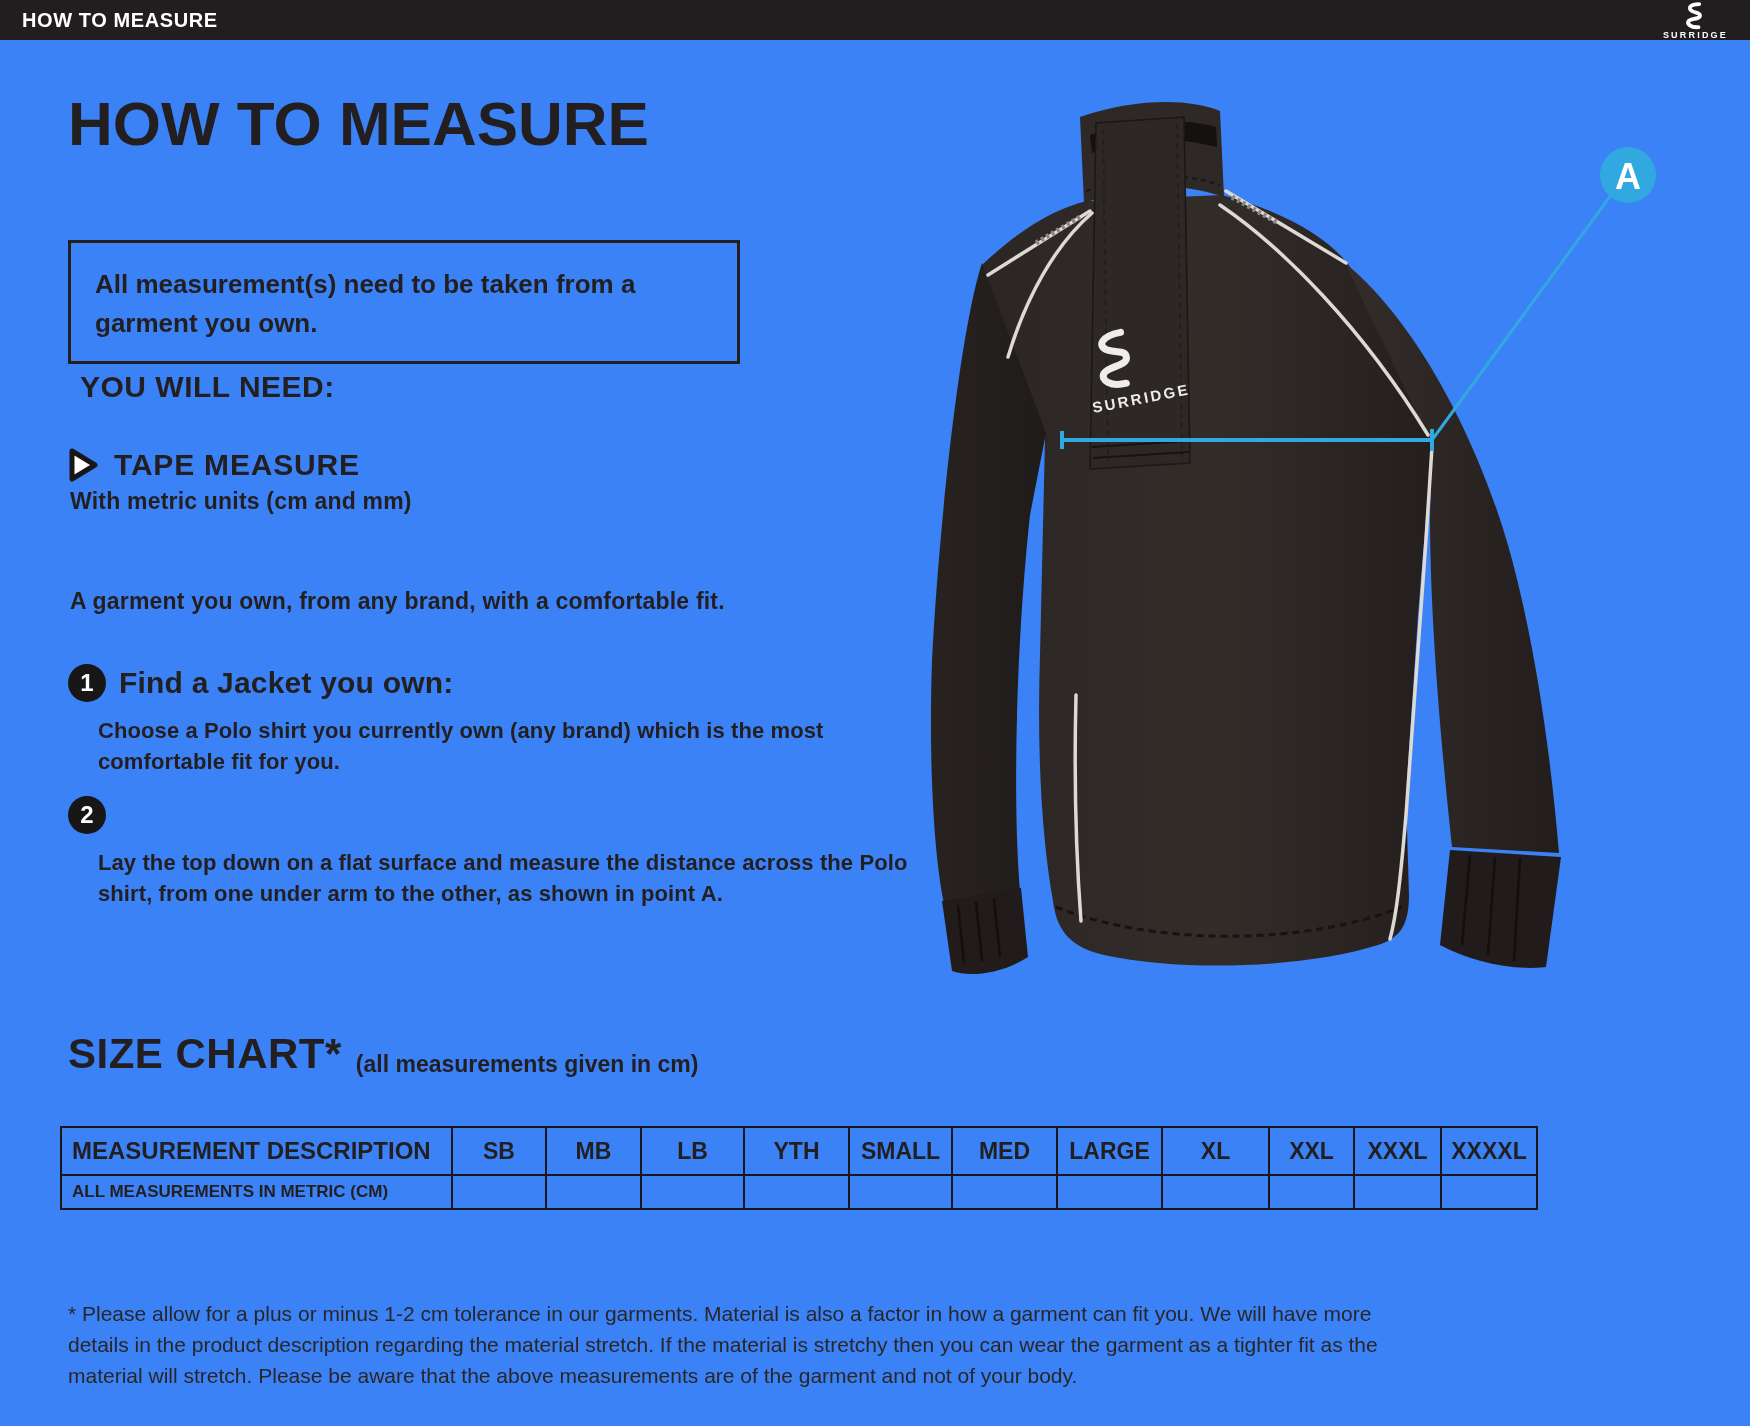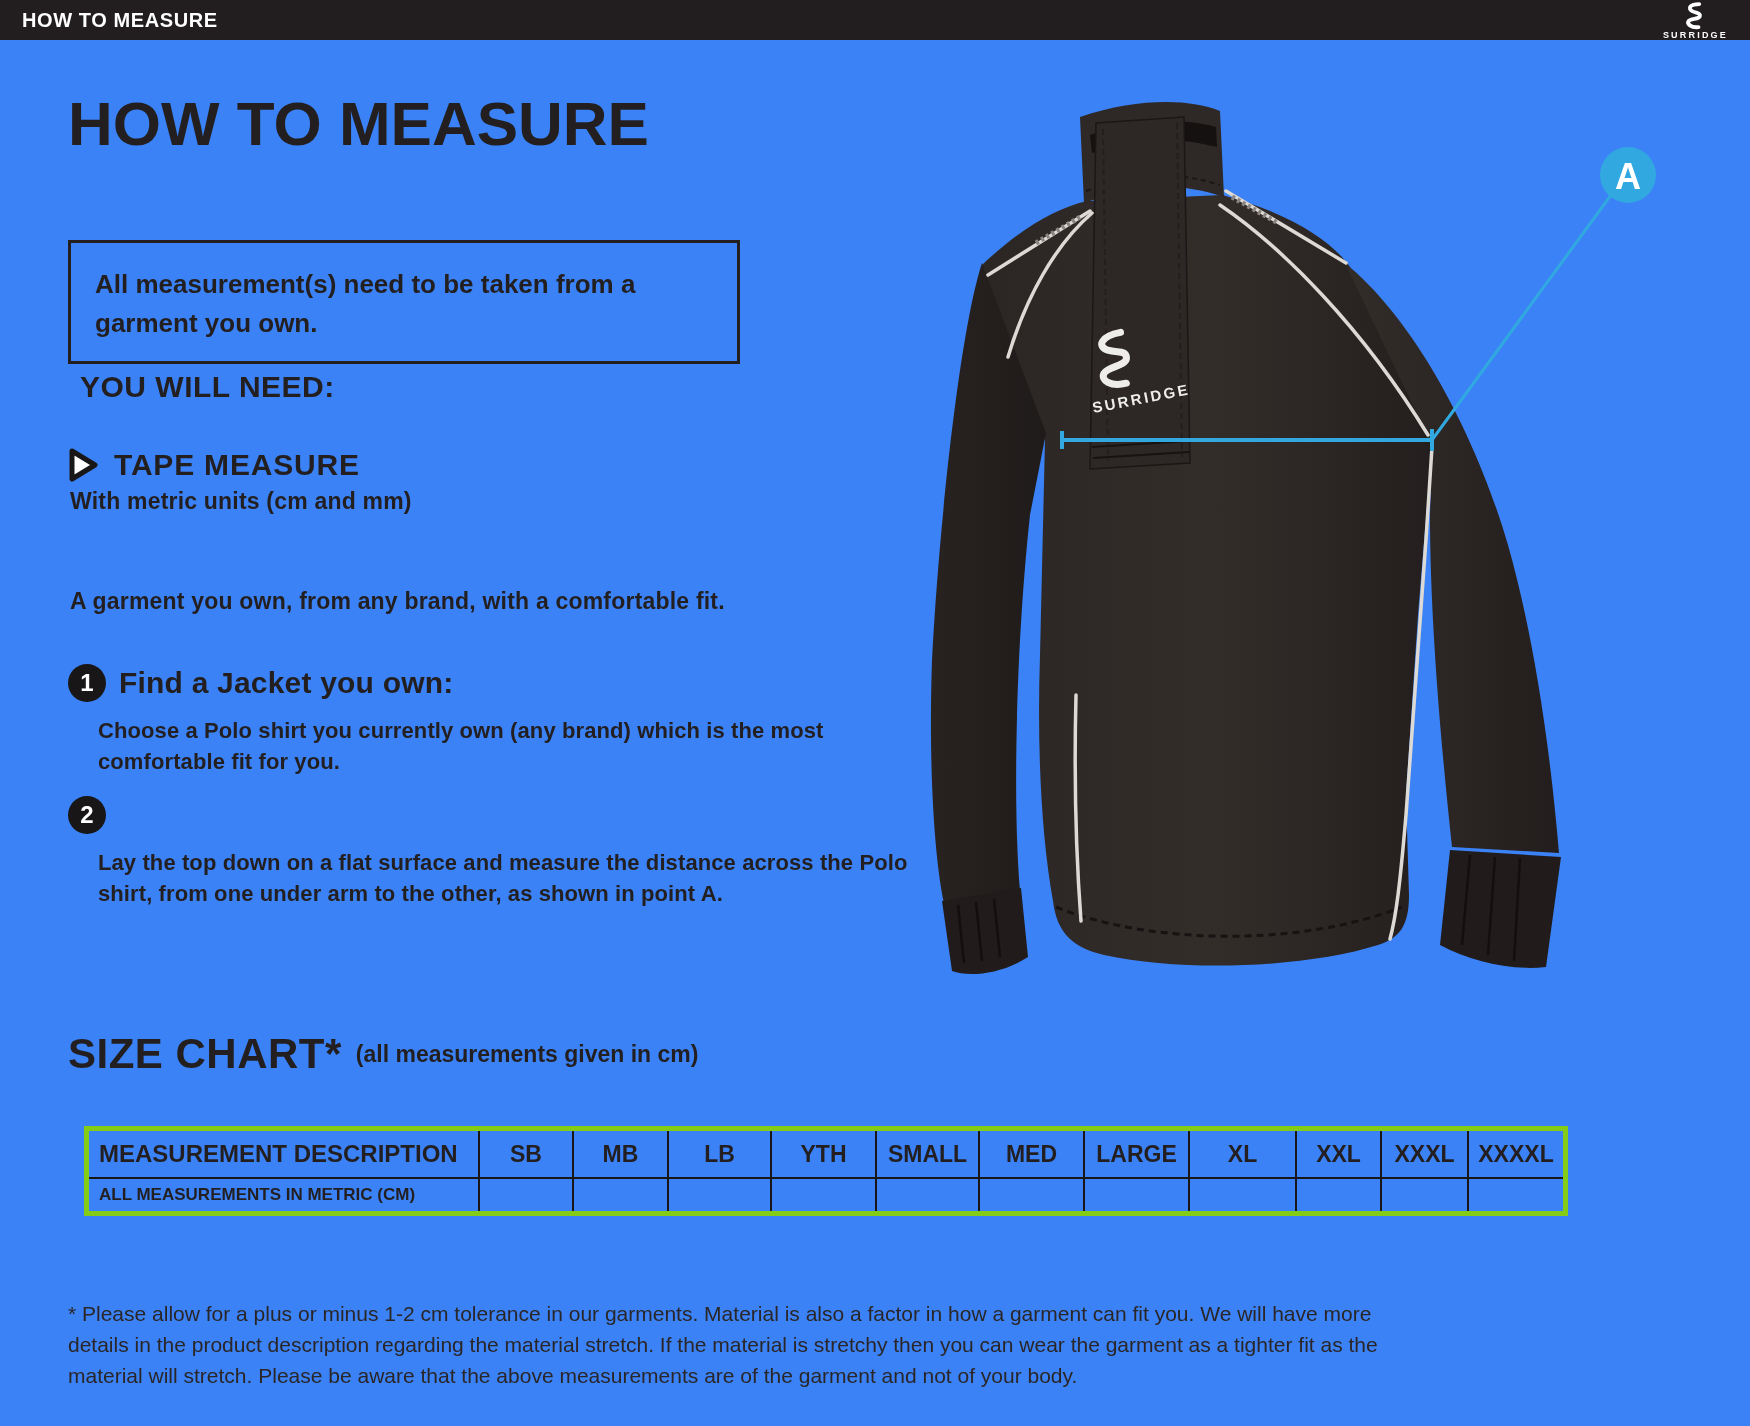--- a/index.html
+++ b/index.html
@@ -25,26 +25,26 @@
   .need-label { font-size:30px; font-weight:800; letter-spacing:.8px; }
   .need-desc  { position:absolute; left:70px; font-size:23px; font-weight:700; letter-spacing:.2px; }
 
   .step { position:absolute; left:68px; }
   .step-head { display:flex; align-items:center; gap:13px; }
   .step-num { width:38px; height:38px; border-radius:50%; background:#191617; color:#fff;
               font-size:24px; font-weight:700; display:flex; align-items:center; justify-content:center; }
   .step-title { font-size:30px; font-weight:800; letter-spacing:.2px; }
   .step-desc { margin-top:13px; width:836px; font-size:22px; font-weight:700; line-height:1.42; letter-spacing:.1px;margin-left:30px; }
 
-  .size-chart-head { position:absolute; left:68px; top:1030px; display:flex; align-items:center; gap:14px; }
+  .size-chart-head { position:absolute; left:68px; top:1030px; display:flex; align-items:flex-end; gap:14px; }
   .size-chart-title { margin:0; font-size:42px; font-weight:800; letter-spacing:.5px; }
   .size-chart-sub { font-size:23px; font-weight:700; }
 
-  table.size-chart { position:absolute; left:84px; top:1126px; width:1258px; border-collapse:collapse;
-                     table-layout:fixed; border:5px solid #84cc16; }
+  table.size-chart { position:absolute; left:60px; top:1126px; width:1258px; border-collapse:collapse;
+                     table-layout:fixed; border:2px solid #84cc16; }
   table.size-chart th, table.size-chart td { border:2px solid #191617; padding:0 8px; }
   table.size-chart thead th { font-size:23px; font-weight:700; height:46px; text-align:center; }
   table.size-chart thead th.desc-col { text-align:left; padding-left:10px; font-size:24px; }
   table.size-chart tr.meta-row td { font-size:17px; font-weight:700; height:32px; text-align:center;margin-top:44px; }
   table.size-chart tr.meta-row td.desc-col { text-align:left; padding-left:10px; }
   table.size-chart tr.data-row td { font-size:19px; font-weight:400; height:33px; text-align:center; }
   table.size-chart tr.data-row td.desc-col { text-align:left; padding-left:10px; font-size:18px; }
 
   .disclaimer { position:absolute; left:68px; top:1278px; width:1352px; font-size:21px; font-weight:400;
                 line-height:1.47; color:#2a2627; }

